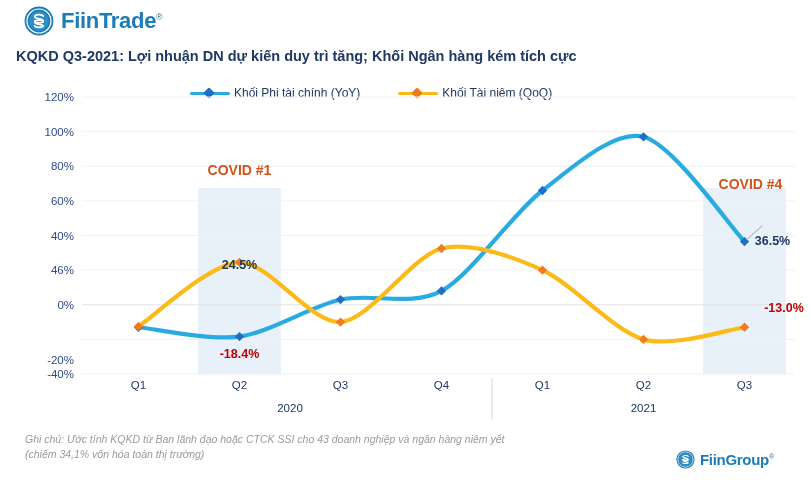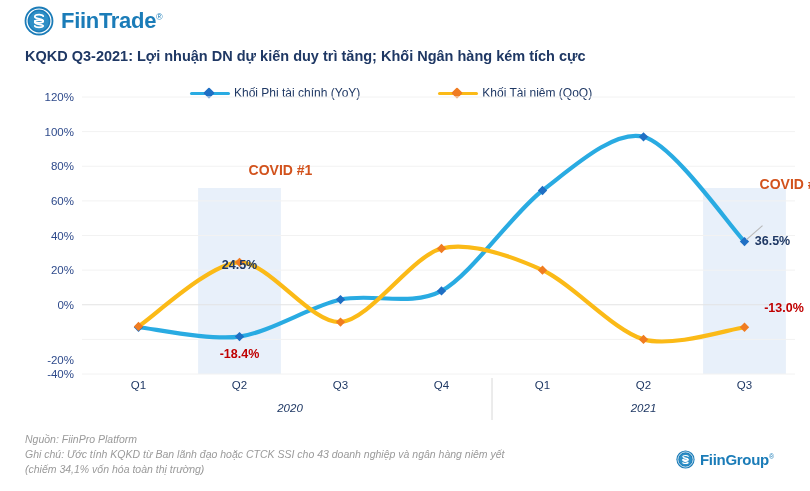--- a/index.html
+++ b/index.html
@@ -39,35 +39,35 @@
     white-space: nowrap;
   }
   .brand-name .reg {
     font-size: 9px;
     vertical-align: super;
     font-weight: normal;
   }
 
   .chart-title {
     position: absolute;
-    left: 25px;
+    left: 16px;
     top: 48px;
     font-size: 14.5px;
     font-weight: bold;
     color: #1F3864;
     white-space: nowrap;
   }
 
   
   .legend {
     position: absolute;
     left: 190px;
     top: 86px;
     display: flex;
-    gap: 78px;
+    gap: 38px;
     align-items: flex-start;
   }
   .legend-item {
     display: flex;
     align-items: center;
     gap: 4px;
     font-size: 12px;
     color: #1F3864;
     white-space: nowrap;
   }
@@ -122,31 +122,29 @@
     transform: translateX(-50%);
     white-space: nowrap;
     margin-top: 6px;
   }
   .yeartick {
     position: absolute;
     font-size: 11.5px;
     color: #1F3864;
     transform: translateX(-50%);
     white-space: nowrap;
-    font-style: italic;
   }
 
   .band-label {
     position: absolute;
     font-size: 14px;
     font-weight: bold;
     color: #D2521C;
     transform: translateX(-50%);
     white-space: nowrap;
-    margin-left: 41px;
   }
 
   .dlabel {
     position: absolute;
     font-size: 12.5px;
     font-weight: bold;
     transform: translateX(-50%);
     white-space: nowrap;
   }
   .dlabel.navy { color: #1F3864; margin-top: 22px; }
@@ -245,21 +243,21 @@
       <rect x="741.2" y="323.95625" width="6.6" height="6.6" fill="#F07C21" transform="rotate(45 744.5 327.25625)"></rect>
       <line x1="746.5" y1="239.559375" x2="762.5" y2="225.559375" stroke="#B8B8B8" stroke-width="1.1"></line>
     </svg>
 
   <div class="ylabels" id="ylabels">
       <div class="ytick" style="top: 97px; left: 0px;">120%</div>
       <div class="ytick" style="top: 131.625px; left: 0px;">100%</div>
       <div class="ytick" style="top: 166.25px; left: 0px;">80%</div>
       <div class="ytick" style="top: 200.875px; left: 0px;">60%</div>
       <div class="ytick" style="top: 235.5px; left: 0px;">40%</div>
-      <div class="ytick" style="top: 270.125px; left: 0px;">20%</div>
+      <div class="ytick" style="top: 270.125px; left: 0px;">46%</div>
       <div class="ytick" style="top: 304.75px; left: 0px;">0%</div>
       <div class="ytick" style="top: 339.375px; left: 0px; margin-top: 21px;">-20%</div>
       <div class="ytick" style="top: 374px; left: 0px;">-40%</div>
     </div>
 
   <div id="xlabels">
       <div class="xtick" style="left: 138.5px; top: 373px;">Q1</div>
       <div class="xtick" style="left: 239.5px; top: 373px;">Q2</div>
       <div class="xtick" style="left: 340.5px; top: 373px;">Q3</div>
       <div class="xtick" style="left: 441.5px; top: 373px;">Q4</div>
@@ -279,21 +277,20 @@
     </div>
 
   <div id="datalabels">
       <div class="dlabel navy" style="left: 239.5px; top: 236.334px;">24.5%</div>
       <div class="dlabel red" style="left: 239.5px; top: 346.605px;">-18.4%</div>
       <div class="dlabel navy" style="left: 772.5px; top: 211.559px;">36.5%</div>
       <div class="dlabel red" style="left: 784px; top: 301.256px;">-13.0%</div>
     </div>
 
   <div class="footnotes">
-    <div>Nguồn: FiinPro Platform</div>
     <div>Ghi chú: Ước tính KQKD từ Ban lãnh đạo hoặc CTCK SSI cho 43 doanh nghiệp và ngân hàng niêm yết</div>
     <div>(chiếm 34,1% vốn hóa toàn thị trường)</div>
   </div>
 
   <div class="brand footer-brand">
     <svg class="brand-mark" viewBox="0 0 100 100">
       <circle cx="50" cy="50" r="48" fill="#1B7CB8"></circle>
       <circle cx="50" cy="50" r="40" fill="none" stroke="#ffffff" stroke-width="4"></circle>
       <circle cx="50" cy="50" r="33" fill="#2E8FC6"></circle>
       <path d="M64 34 C64 27 36 27 36 36 C36 44 64 42 64 50 C64 58 36 58 36 50" fill="none" stroke="#ffffff" stroke-width="6" stroke-linecap="round"></path>

